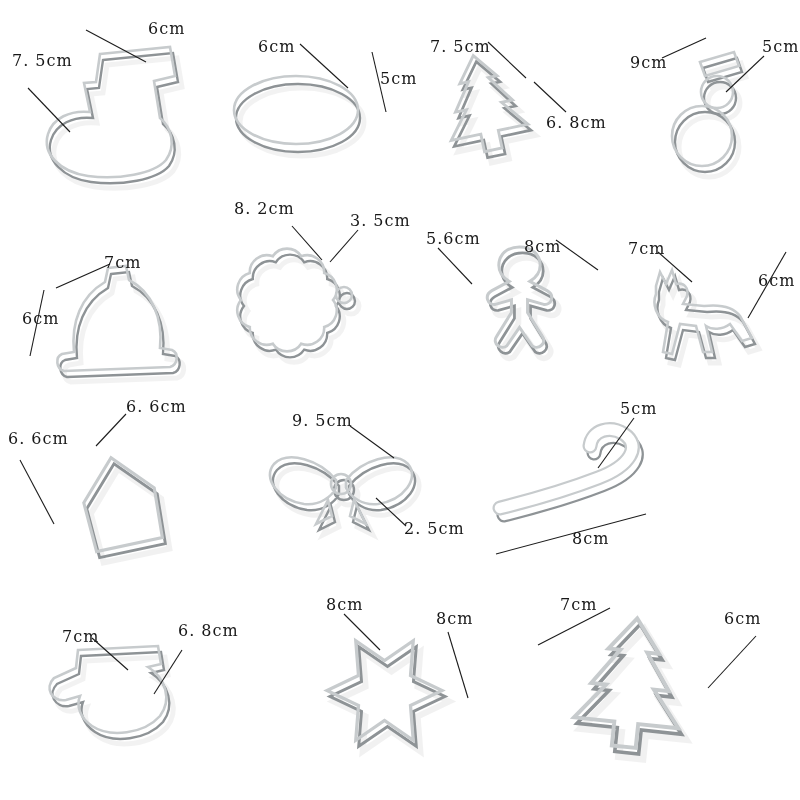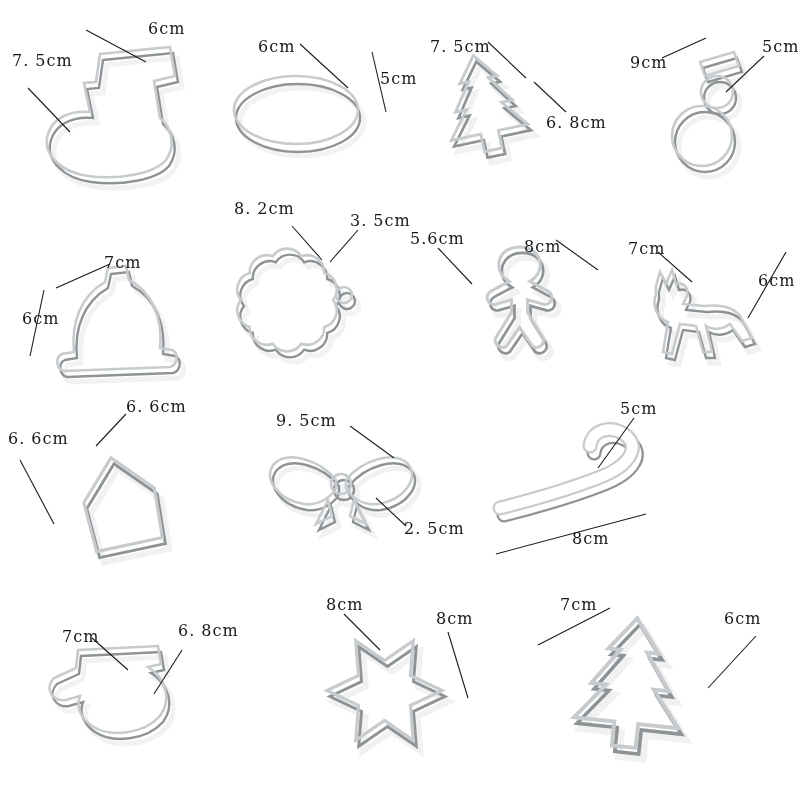--- a/index.html
+++ b/index.html
@@ -159,27 +159,27 @@
   <div class="dim-label" style="left:258px;top:38px">6cm</div>
   <div class="dim-label" style="left:380px;top:70px">5cm</div>
   <div class="dim-label" style="left:430px;top:38px">7. 5cm</div>
   <div class="dim-label" style="left:546px;top:114px">6. 8cm</div>
   <div class="dim-label" style="left:630px;top:54px">9cm</div>
   <div class="dim-label" style="left:762px;top:38px">5cm</div>
   <div class="dim-label" style="left:104px;top:254px">7cm</div>
   <div class="dim-label" style="left:22px;top:310px">6cm</div>
   <div class="dim-label" style="left:234px;top:200px">8. 2cm</div>
   <div class="dim-label" style="left:350px;top:212px">3. 5cm</div>
-  <div class="dim-label" style="left:410px;top:230px">5.6cm</div>
+  <div class="dim-label" style="left:426px;top:230px">5.6cm</div>
   <div class="dim-label" style="left:524px;top:238px">8cm</div>
   <div class="dim-label" style="left:628px;top:240px">7cm</div>
   <div class="dim-label" style="left:758px;top:272px">6cm</div>
   <div class="dim-label" style="left:126px;top:398px">6. 6cm</div>
   <div class="dim-label" style="left:8px;top:430px">6. 6cm</div>
-  <div class="dim-label" style="left:276px;top:412px">9. 5cm</div>
+  <div class="dim-label" style="left:292px;top:412px">9. 5cm</div>
   <div class="dim-label" style="left:404px;top:520px">2. 5cm</div>
   <div class="dim-label" style="left:620px;top:400px">5cm</div>
   <div class="dim-label" style="left:572px;top:530px">8cm</div>
   <div class="dim-label" style="left:62px;top:628px">7cm</div>
   <div class="dim-label" style="left:178px;top:622px">6. 8cm</div>
   <div class="dim-label" style="left:326px;top:596px">8cm</div>
   <div class="dim-label" style="left:436px;top:610px">8cm</div>
   <div class="dim-label" style="left:560px;top:596px">7cm</div>
   <div class="dim-label" style="left:724px;top:610px">6cm</div>
 

